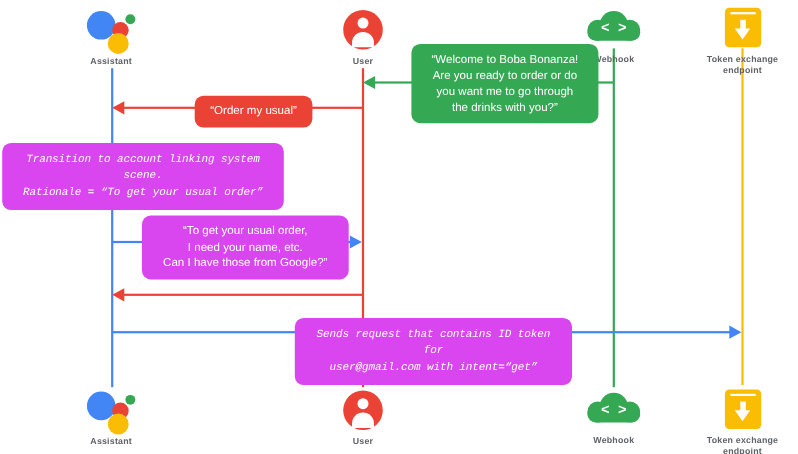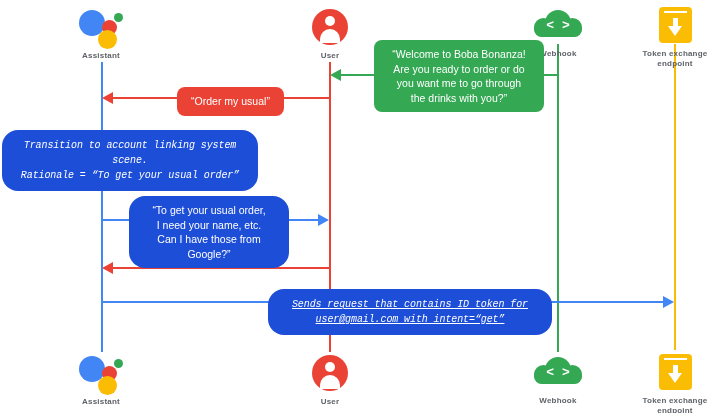--- a/index.html
+++ b/index.html
@@ -186,21 +186,21 @@
   .bubble-mono {
     font-family: "Liberation Mono", monospace;
     font-style: italic;
     font-size: 10px;
     line-height: 15px;
     padding: 8px 10px;
     letter-spacing: -0.1px;
   }
   .b-green { background: #34a853; }
   .b-red   { background: #ea4335; }
-  .b-blue  { background: #1d4ed8; border-radius: 16px; }
+  .b-blue  { background: #d946ef; }
 </style>
 </head>
 <body>
 
 <div id="canvas">
 
   <div class="lifeline ll-assistant" style="left:101px; top:62px; height:290px;"></div>
   <div class="lifeline ll-user" style="left:329px; top:62px; height:290px;"></div>
   <div class="lifeline ll-webhook" style="left:557px; top:44px; height:308px;"></div>
   <div class="lifeline ll-token" style="left:674px; top:44px; height:306px;"></div>
@@ -259,30 +259,30 @@
 
   <div class="hline" style="left:108px; top:97px; width:222px; background:#ea4335;"></div>
   <div class="ahead ahead-left" style="left:102px; top:92px; color:#ea4335;"></div>
   <div class="bubble bubble-chat b-red" style="left:152px; top:87px; width:107px;margin-left:25px;">“Order my usual”</div>
 
   <div class="bubble bubble-mono b-blue" style="left:2px; top:130px; width:256px;">Transition to account linking system scene.
 Rationale = “To get your usual order”</div>
 
   <div class="hline" style="left:102px; top:219px; width:222px; background:#4285f4;"></div>
   <div class="ahead ahead-right" style="left:318px; top:214px; color:#4285f4;"></div>
-  <div class="bubble bubble-chat b-blue" style="left:129px; top:196px; width:160px;">“To get your usual order,
+  <div class="bubble bubble-chat b-blue" style="left:129px; top:196px; width:188px;">“To get your usual order,
 I need your name, etc.
 Can I have those from Google?”</div>
 
   <div class="hline" style="left:108px; top:267px; width:222px; background:#ea4335;"></div>
   <div class="ahead ahead-left" style="left:102px; top:262px; color:#ea4335;"></div>
 
   <div class="hline" style="left:102px; top:301px; width:566px; background:#4285f4;"></div>
   <div class="ahead ahead-right" style="left:663px; top:296px; color:#4285f4;"></div>
-  <div class="bubble bubble-mono b-blue" style="left:268px; top:289px; width:284px;text-decoration:underline;">Sends request that contains ID token for
+  <div class="bubble bubble-mono b-blue" style="left:268px; top:289px; width:252px;">Sends request that contains ID token for
 user@gmail.com with intent=“get”</div>
 
   <div class="actor" style="left:41px; top:350px;">
     <div class="icon-wrap">
       <div class="ga-blue"></div>
       <div class="ga-red"></div>
       <div class="ga-yellow"></div>
       <div class="ga-green"></div>
     </div>
     <div class="actor-label">Assistant</div>

